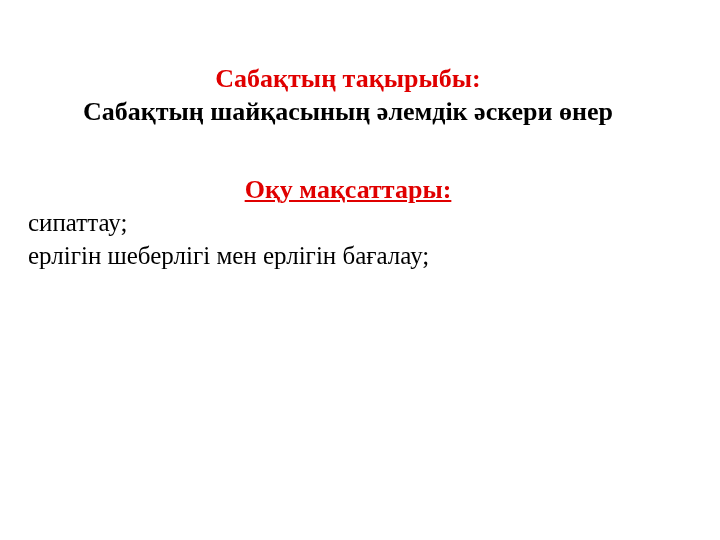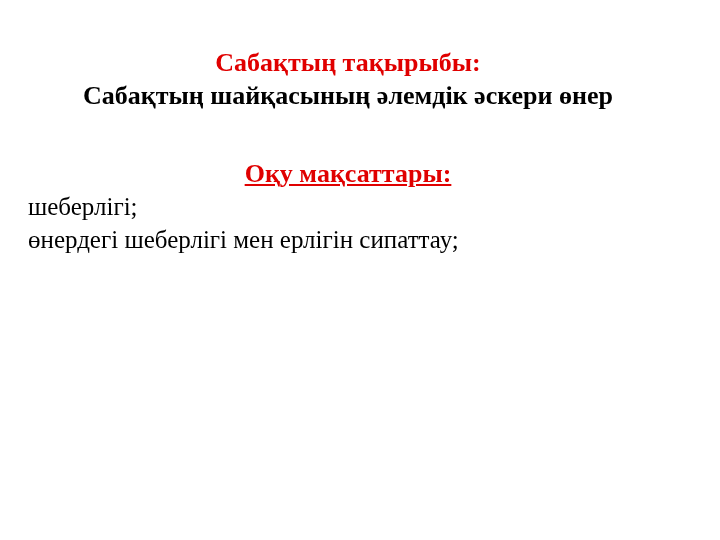--- a/index.html
+++ b/index.html
@@ -11,21 +11,21 @@
   html, body {
     width: 720px;
     height: 540px;
     background: var(--bg);
     overflow: hidden;
   }
   .slide {
     width: 720px;
     height: 540px;
     background: var(--bg);
-    padding-top: 46px;
+    padding-top: 62px;
     font-family: "Liberation Serif", "DejaVu Serif", serif;
   }
   .content {
     padding-left: 28px;
     padding-right: 52px; 
   }
   .heading {
     font-size: 26px;
     font-weight: bold;
     line-height: 33px;
@@ -60,19 +60,19 @@
   <div class="content">
 
     <div class="heading red">Сабақтың тақырыбы:</div>
 
     <div class="heading black">Сабақтың шайқасының әлемдік әскери өнер</div>
 
 
     <div class="heading red objectives-heading">Оқу мақсаттары:</div>
 
 
-    <div class="body-line">шеберлігі;</div>
+    <div class="body-line">сипаттау;</div>
 
 
-    <div class="body-line">өнердегі шеберлігі мен ерлігін сипаттау;</div>
+    <div class="body-line">ерлігін шеберлігі мен ерлігін бағалау;</div>
 
   </div>
 </div>
 
 </body></html>

